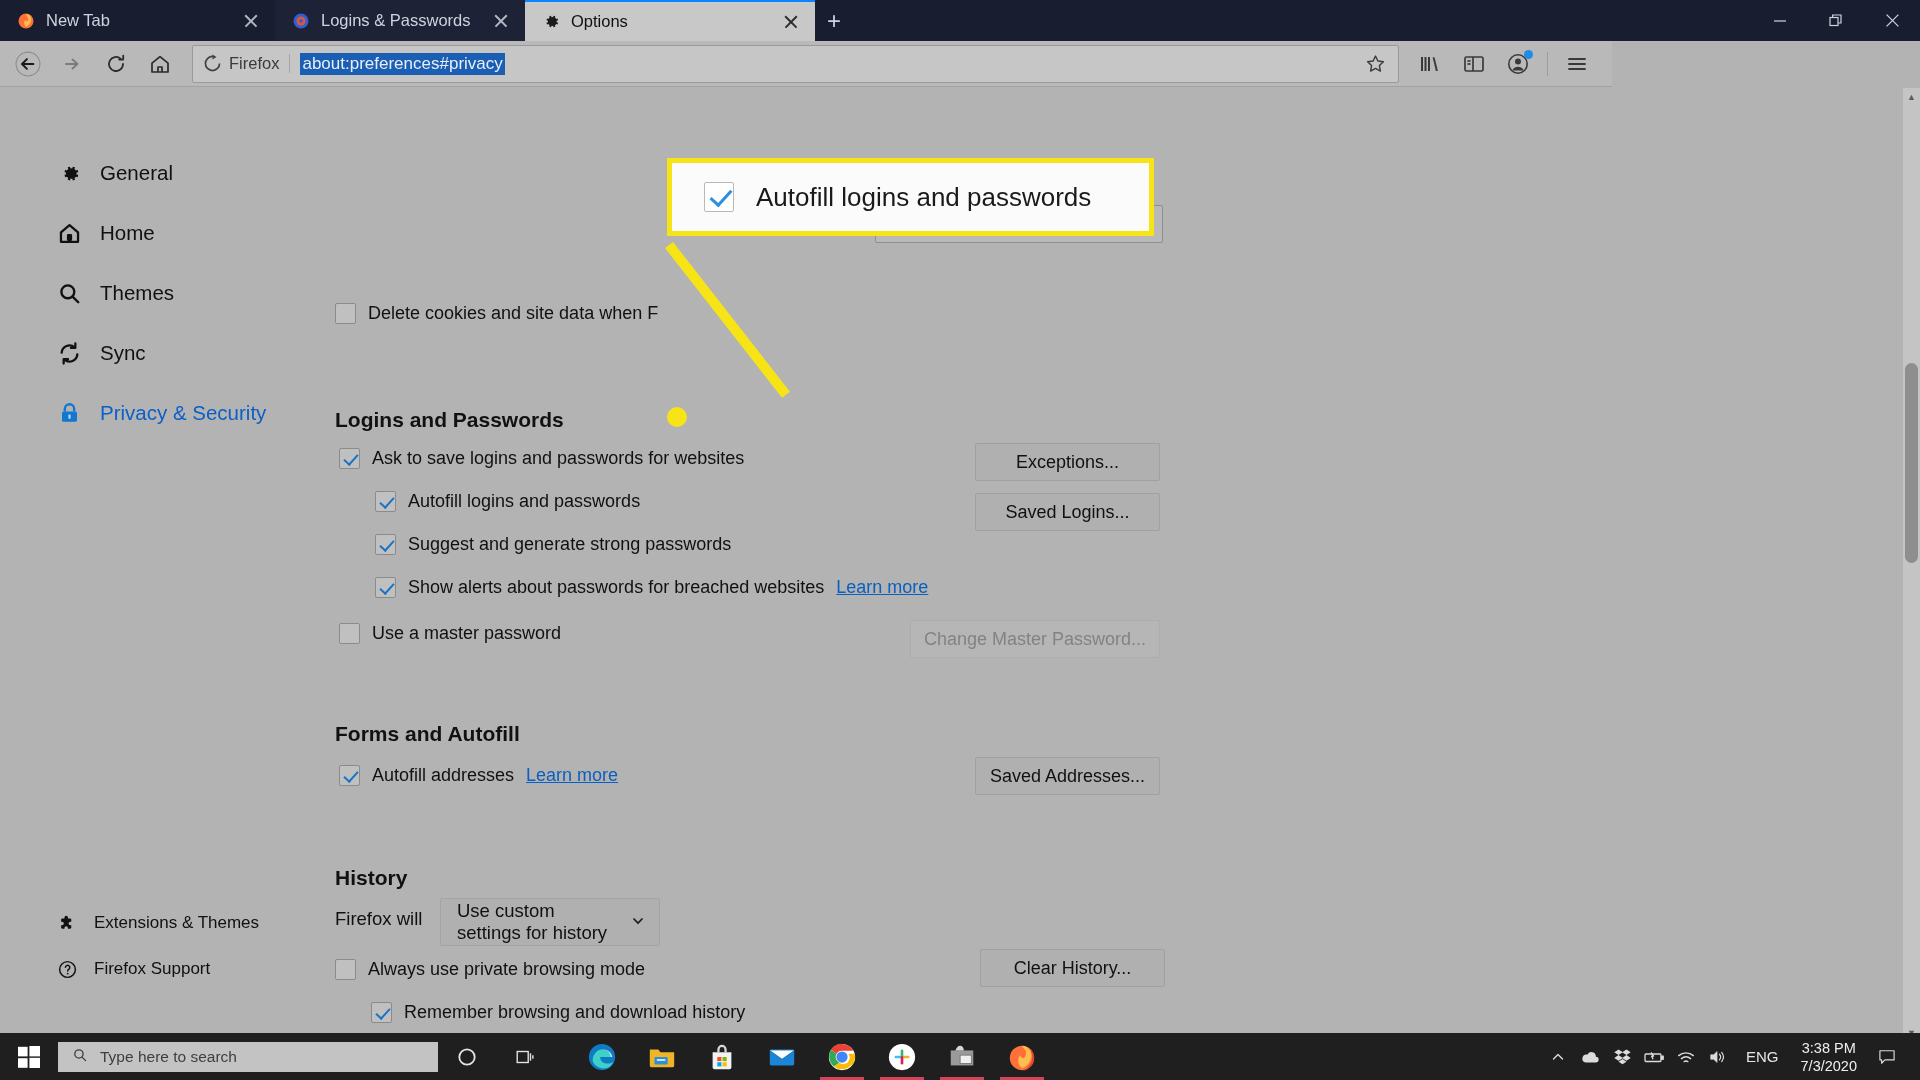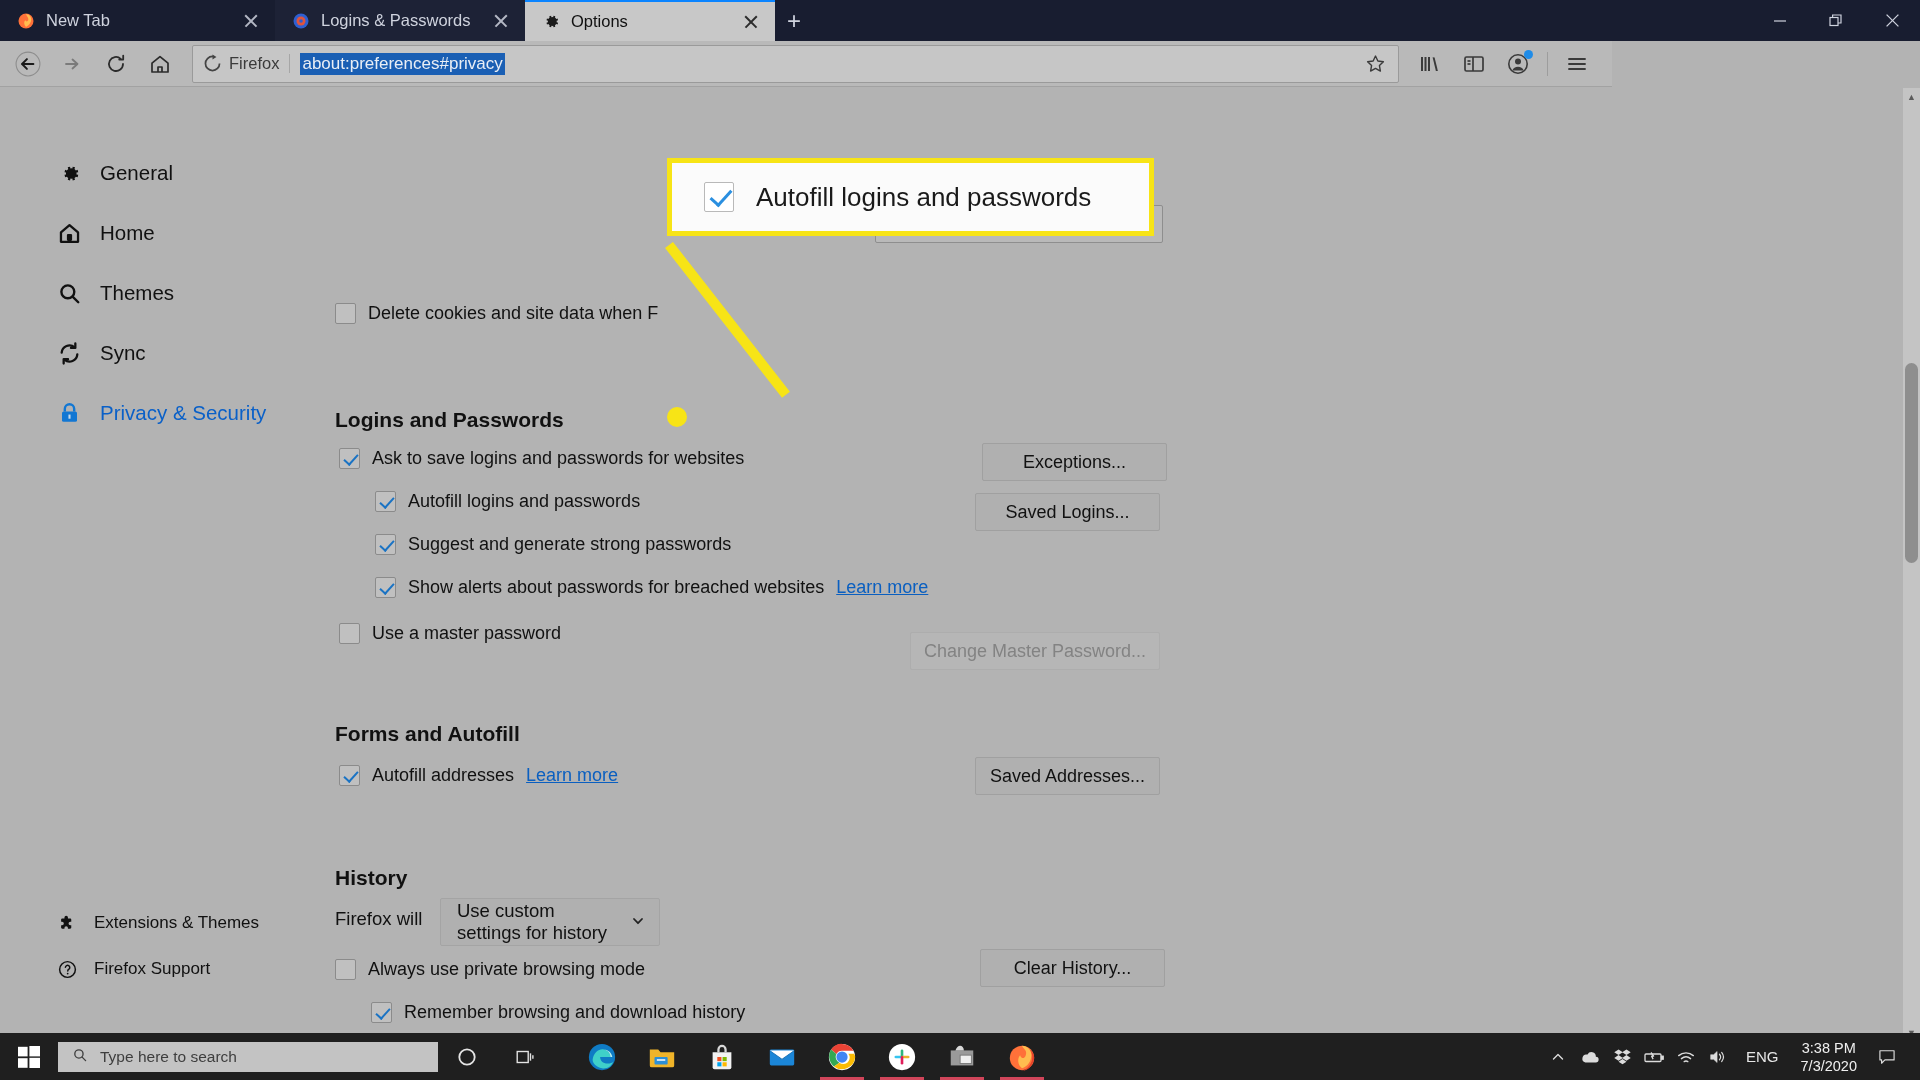--- a/index.html
+++ b/index.html
@@ -19,21 +19,21 @@
   }
   .tab {
     height: 41px; display: flex; align-items: center;
     padding: 0 14px 0 16px; position: relative;
     color: #cfd3de; font-size: 16.5px; gap: 10px;
     min-width: 0;
   }
   .tab.inactive { width: 275px; background: #181d30; }
   .tab.inactive.second { width: 250px; background: #1d2236; }
   .tab.active {
-    width: 250px; background: #c8c8c8; color: #111;
+    width: 290px; background: #c8c8c8; color: #111;
     border-top: 2px solid #0a84ff;
   }
   .tab-favicon { width: 20px; height: 20px; flex: 0 0 20px; display:flex;align-items:center;justify-content:center; }
   .tab-title { flex: 1 1 auto; white-space: nowrap; overflow: hidden; text-overflow: ellipsis; }
   .tab-close { width: 20px; height: 20px; flex: 0 0 20px; position: relative; opacity: .85; }
   .tab-close::before, .tab-close::after {
     content:""; position:absolute; left: 2px; top: 9px; width: 16px; height: 1.6px;
     background: currentColor;
   }
   .tab-close::before { transform: rotate(45deg); }
@@ -440,23 +440,23 @@
       <div class="row" style="left:40px; top:489px;">
         <span class="cb checked"></span>
         <span>Show alerts about passwords for breached websites</span>
         <a class="lnk" href="#">Learn more</a>
       </div>
       <div class="row" style="left:4px; top:535px;">
         <span class="cb"></span>
         <span>Use a master password</span>
       </div>
 
-      <div class="btn" style="left:640px; top:355px; width:185px;margin-left:7px;">Exceptions...</div>
+      <div class="btn" style="left:640px; top:355px; width:185px;">Exceptions...</div>
       <div class="btn" style="left:640px; top:405px; width:185px;">Saved Logins...</div>
-      <div class="btn disabled" style="left:575px; top:544px; width:250px;">Change Master Password...</div>
+      <div class="btn disabled" style="left:575px; top:532px; width:250px;">Change Master Password...</div>
 
       <div class="sec-title" style="left:0px; top:634px;text-align:center;">Forms and Autofill</div>
       <div class="row" style="left:4px; top:677px;">
         <span class="cb checked"></span>
         <span>Autofill addresses</span>
         <a class="lnk" href="#">Learn more</a>
       </div>
       <div class="btn" style="left:640px; top:669px; width:185px;">Saved Addresses...</div>
 
       <div class="sec-title" style="left:0px; top:778px;">History</div>

